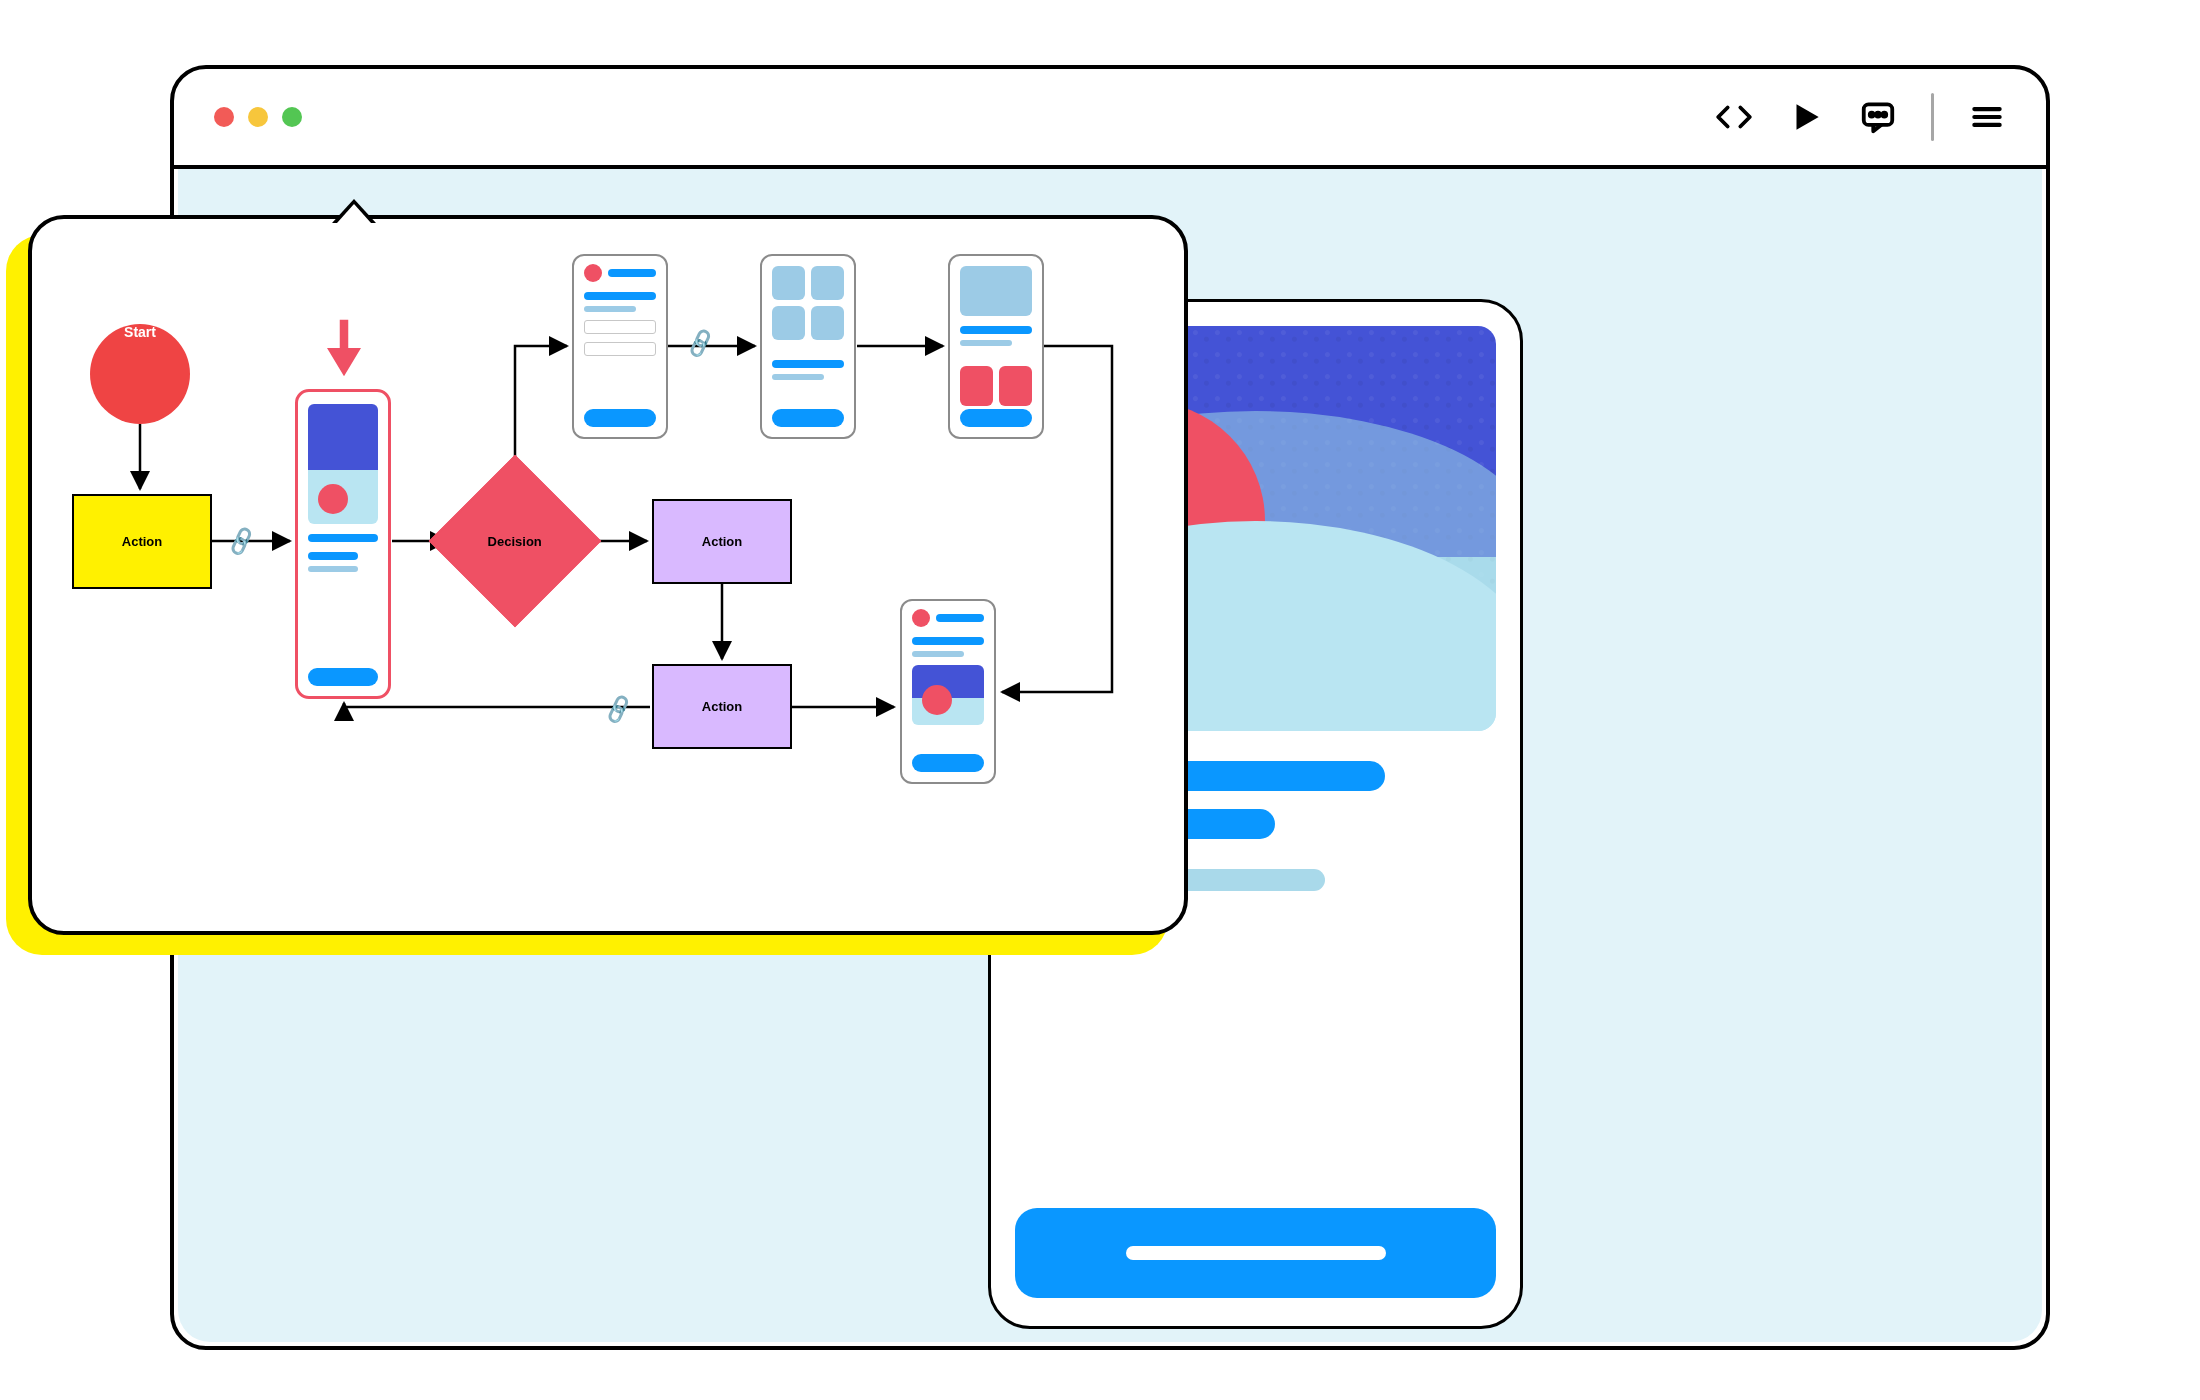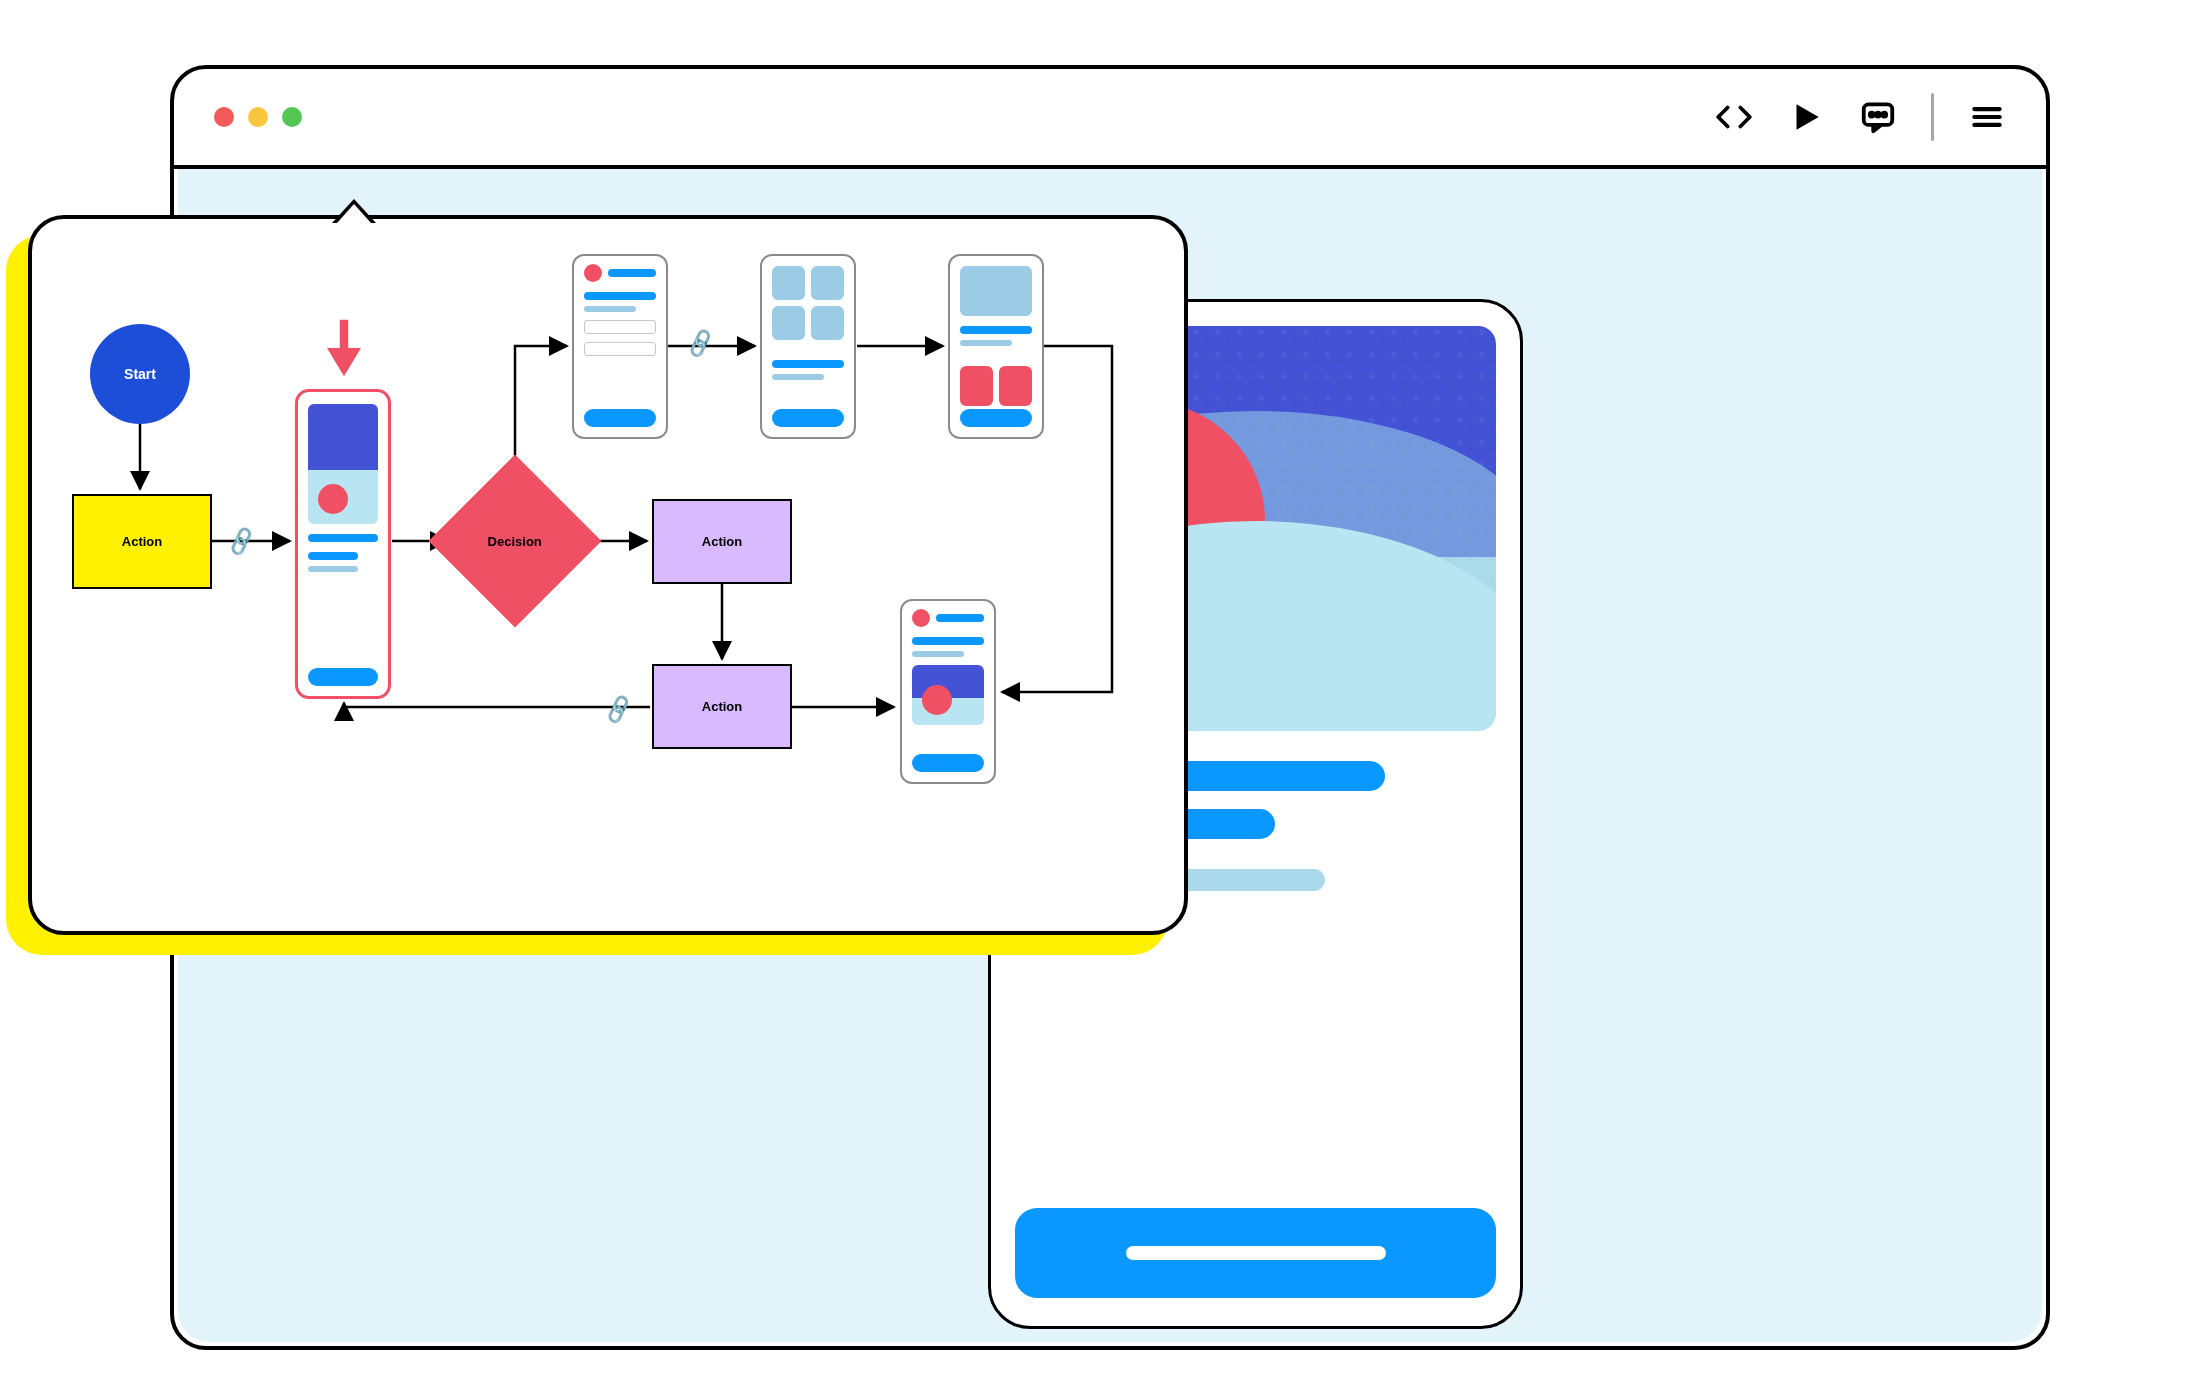--- a/index.html
+++ b/index.html
@@ -138,22 +138,22 @@
     border-left: 17px solid transparent;
     border-right: 17px solid transparent;
     border-bottom: 19px solid #fff;
   }
 
   
   .node { position: absolute; }
   .start {
     left: 58px; top: 105px;
     width: 100px; height: 100px;
-    background: #1d4ed8; border-radius: 50%;
-    display: flex; align-items: center; justify-content: center;
+    background: #ef4444; border-radius: 50%;
+    display: flex; align-items: flex-start; justify-content: center;
     color: #fff; font-size: 14px; font-weight: 600;
   }
   .action-box {
     border: 2px solid #000;
     background: #d9b9ff;
     display: flex; align-items: center; justify-content: center;
     font-size: 13px; font-weight: 700; color: #000;
   }
   .action-yellow {
     border: 2px solid #000; background: #fff100;

